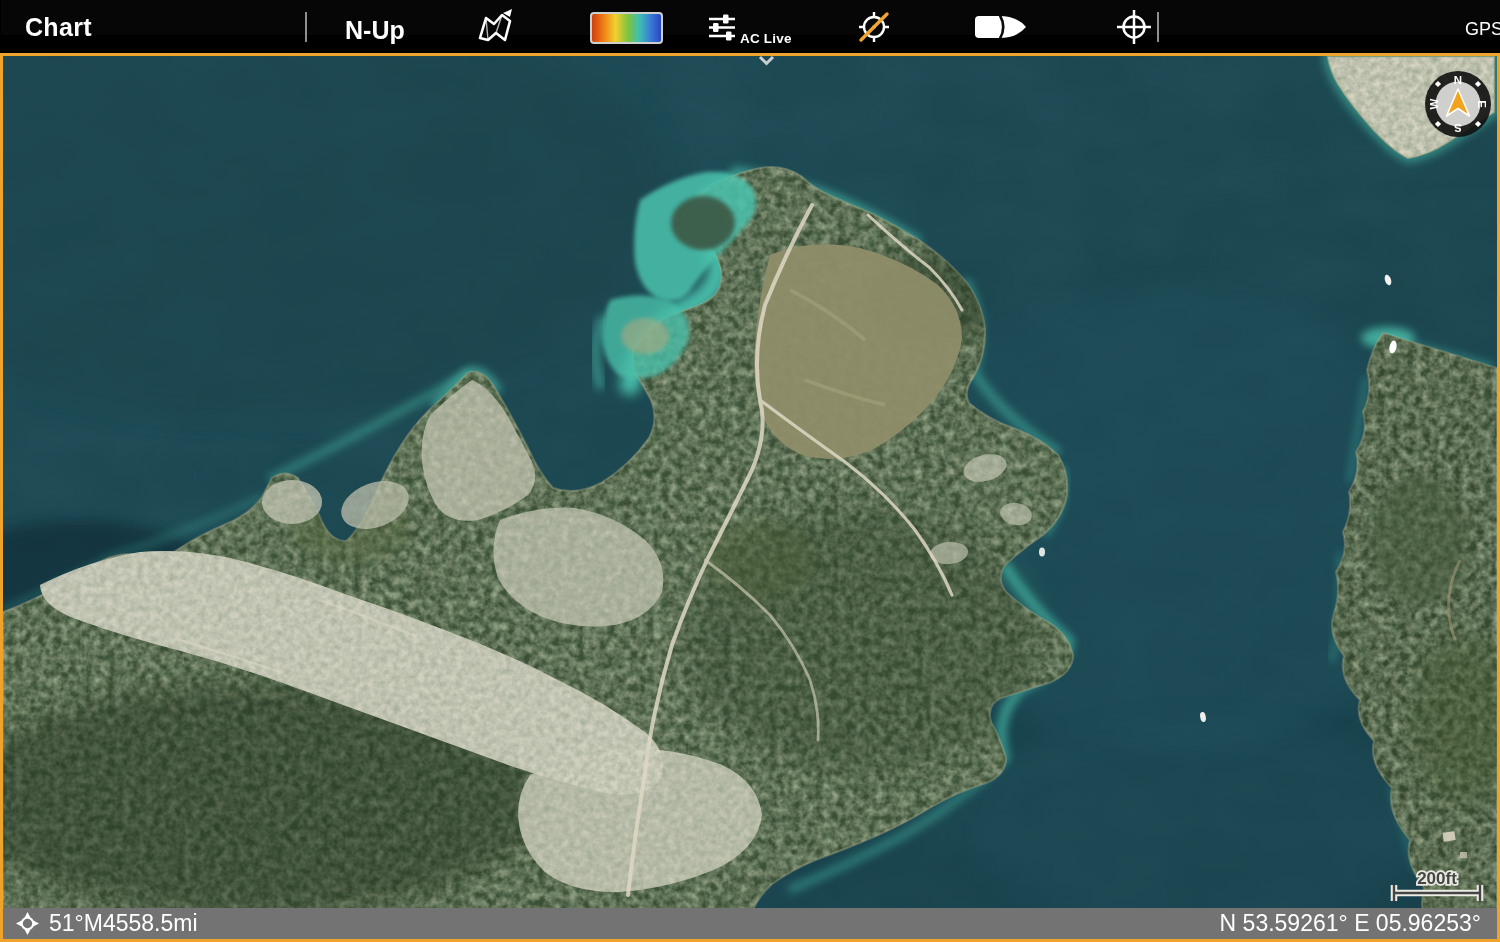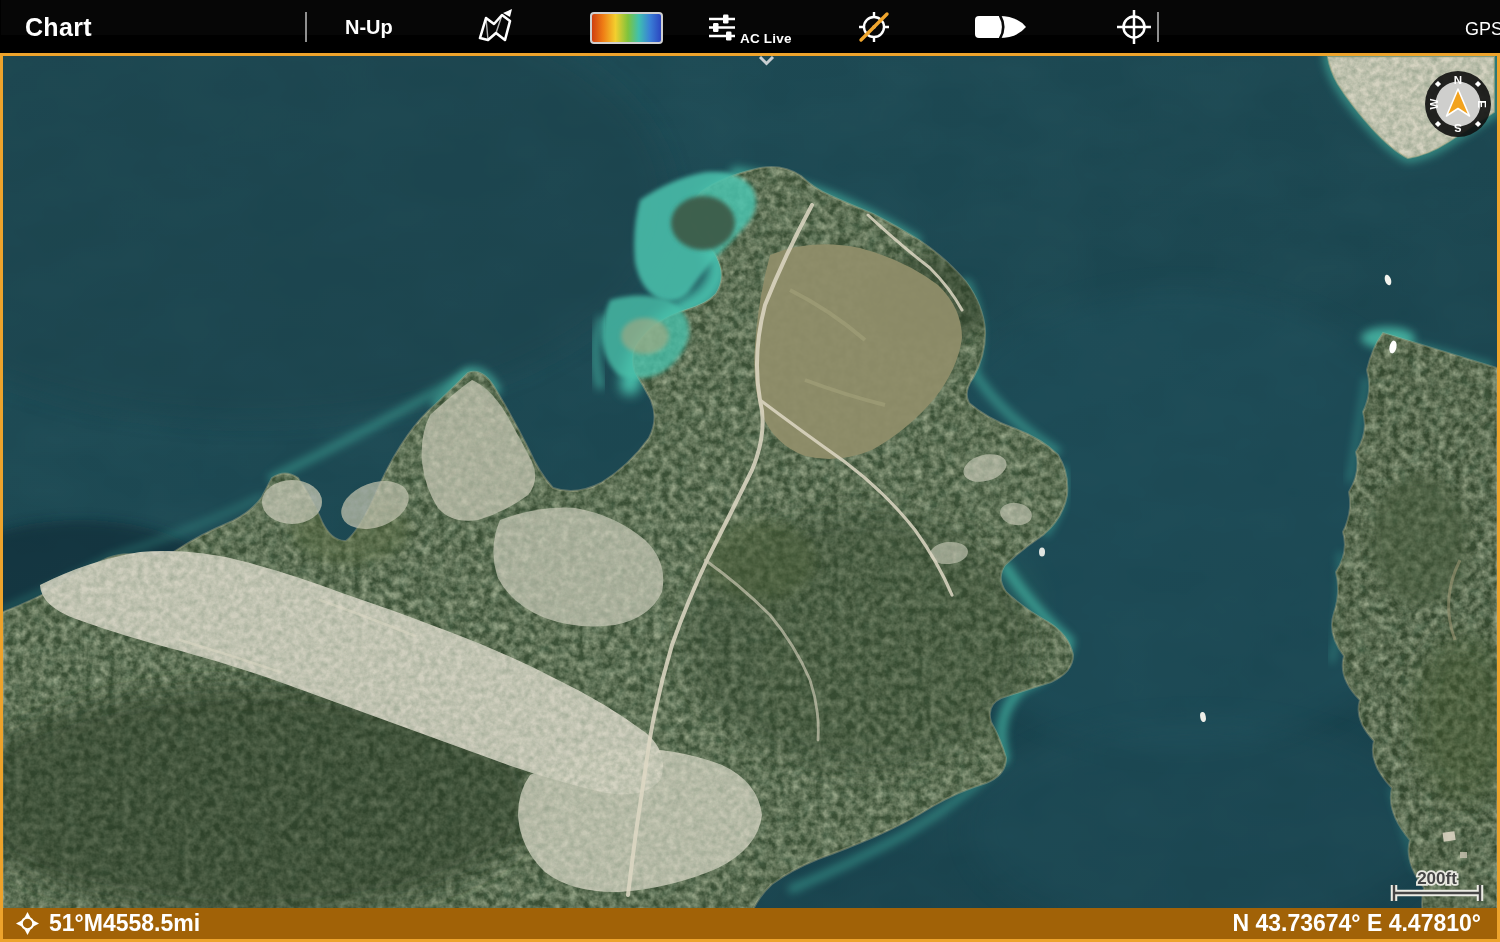--- a/index.html
+++ b/index.html
@@ -5,33 +5,33 @@
   html,body{margin:0;padding:0;}
   body{
     width:1500px;height:942px;background:#000;position:relative;overflow:hidden;
     font-family:"Liberation Sans",sans-serif;-webkit-font-smoothing:antialiased;
   }
   
   .topbar{position:absolute;top:0;left:1px;width:1500px;height:35px;background:#060606;color:#fff;z-index:10;}
   .topbar .abs{position:absolute;}
   .title{left:24px;top:13px;font-size:25px;font-weight:bold;letter-spacing:.3px;}
   .vdiv{width:2px;height:30px;background:#8f8f8f;top:12px;}
-  .nup{left:344px;top:16px;font-size:20px;font-weight:bold;}
+  .nup{left:344px;top:16px;font-size:25px;font-weight:bold;}
   .tbtn{display:flex;align-items:center;justify-content:center;cursor:pointer;}
   .palette{left:589px;top:12px;width:69px;height:28px;border:2px solid #cfcfcf;border-radius:4px;
     background:linear-gradient(90deg,#cf3f10 0%,#ef7d15 16%,#f3cf2e 34%,#7fc33c 52%,#3fc0b0 68%,#3a7fd6 84%,#2b46c0 100%);}
   .aclive{left:706px;top:8px;height:38px;display:flex;align-items:flex-end;gap:3px;}
   .aclive .lbl{font-size:13.5px;font-weight:bold;letter-spacing:.2px;}
   .gps{left:1464px;top:19px;font-size:18px;font-weight:normal;}
   
   .frame{position:absolute;top:53px;left:0;width:1494px;height:883px;border:3px solid #EDA32C;background:#1C4751;}
   svg.map{position:absolute;left:0;top:0;width:1494px;height:883px;display:block;}
   
-  .statusbar{position:absolute;left:0;right:0;bottom:0;height:31px;background:#a16207;color:#fff;
-    display:flex;align-items:center;padding:0 12px;z-index:5;font-weight:bold;font-size:23px;}
+  .statusbar{position:absolute;left:0;right:0;bottom:0;height:31px;background:#737373;color:#fff;
+    display:flex;align-items:center;padding:0 12px;z-index:5;font-weight:normal;font-size:23px;}
   .statusbar .hd{margin-left:9px;}
   .statusbar .dist{}
   .statusbar .coords{margin-left:auto;padding-right:4px;}
 </style>
 </head>
 <body>
 
 <div class="topbar">
   <div class="abs title">Chart</div>
   <div class="abs vdiv" style="left:304px"></div>
@@ -300,15 +300,15 @@
   <div class="statusbar">
     <svg width="25" height="25" viewBox="0 0 26 26">
       <circle cx="13" cy="13" r="6" fill="none" stroke="#fff" stroke-width="2.2"></circle>
       <path d="M13 1 L16.2 7 L9.8 7 Z" fill="#fff"></path>
       <path d="M13 25 L9.8 19 L16.2 19 Z" fill="#fff"></path>
       <path d="M1 13 L7 9.8 L7 16.2 Z" fill="#fff"></path>
       <path d="M25 13 L19 16.2 L19 9.8 Z" fill="#fff"></path>
     </svg>
     <span class="hd">51°M</span>
     <span class="dist">4558.5mi</span>
-    <span class="coords">N 43.73674° E 4.47810°</span>
+    <span class="coords">N 53.59261° E 05.96253°</span>
   </div>
 </div>
 
 </body></html>

